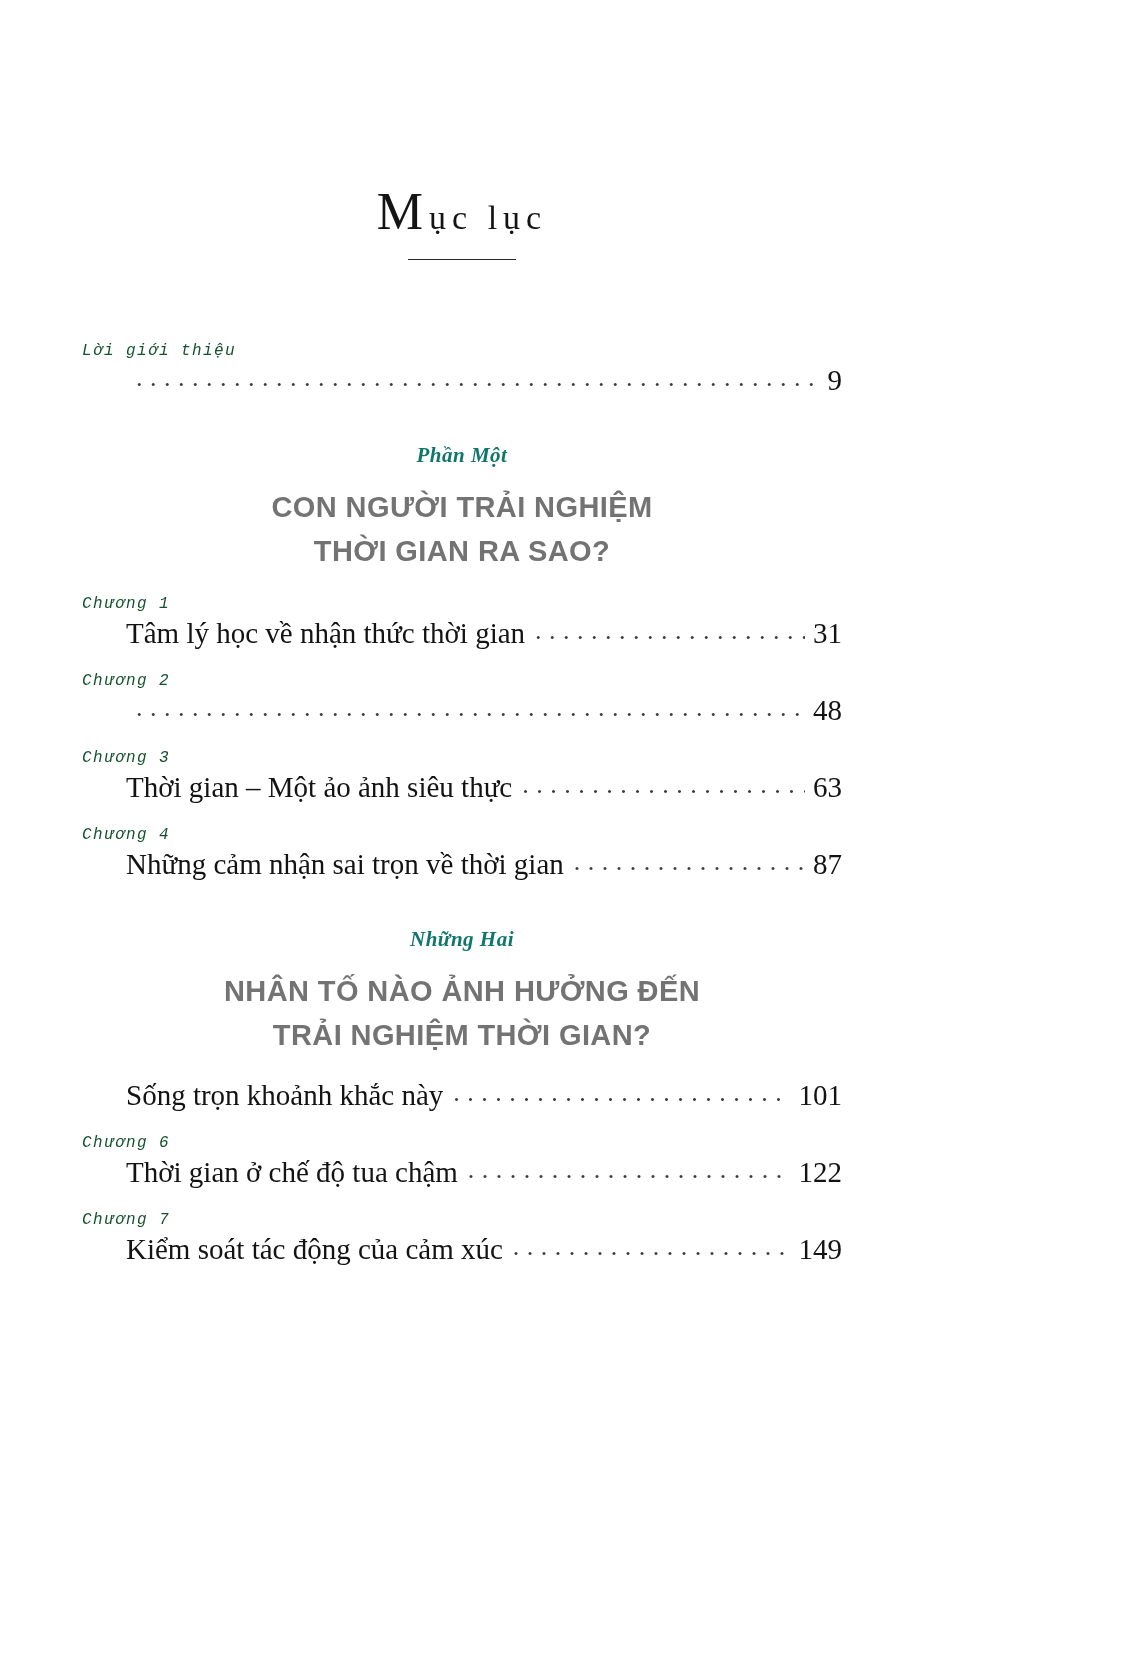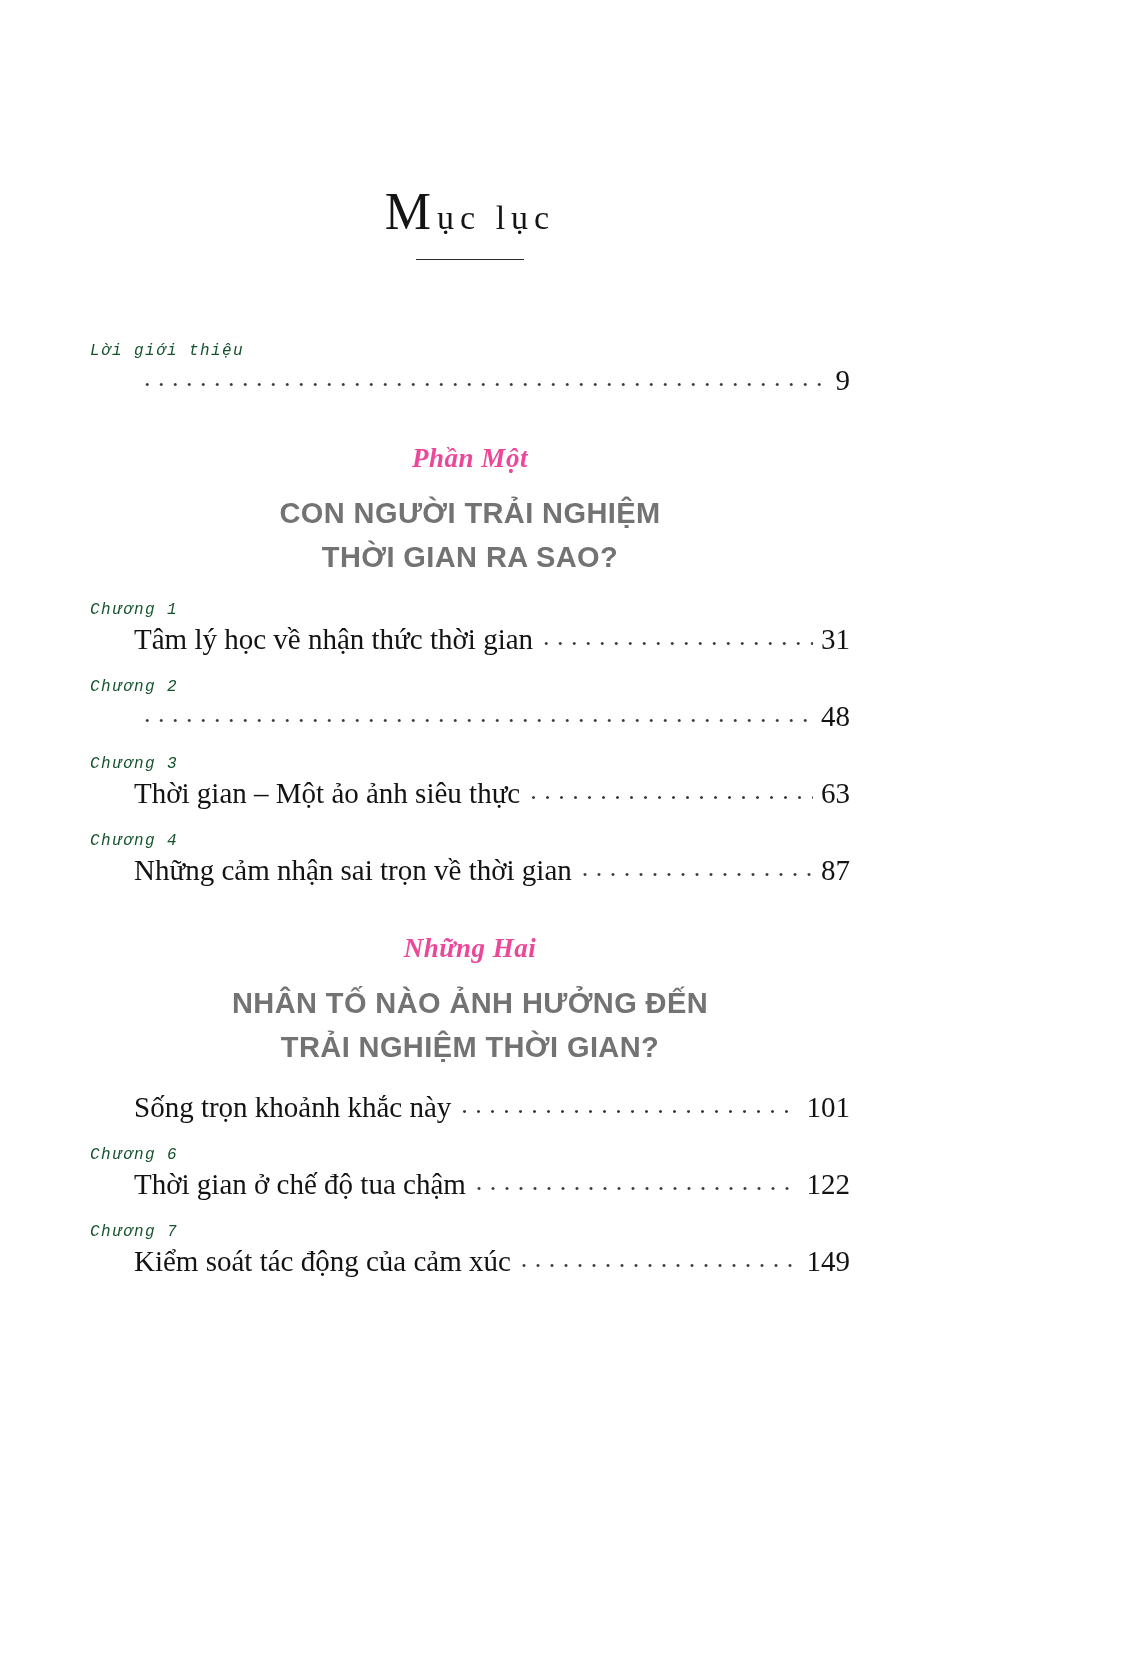--- a/index.html
+++ b/index.html
@@ -14,21 +14,20 @@
     color: #1a1a1a;
     -webkit-font-smoothing: antialiased;
   }
   .page {
     position: relative;
     width: 924px;
     height: 1662px;
     box-sizing: border-box;
     padding: 0;
     overflow: hidden;
-    margin-left: 8px;
   }
 
   
   .toc-title {
     text-align: center;
     margin-top: 182px;
     font-family: "Liberation Serif", serif;
     font-size: 44px;
     letter-spacing: 6px;
     color: #141414;
@@ -57,22 +56,22 @@
   
   .part-block {
     text-align: center;
     margin-top: 46px;
     margin-bottom: 16px;
   }
   .part-label {
     font-family: "Liberation Serif", serif;
     font-style: italic;
     font-weight: bold;
-    font-size: 27px;
-    color: #ec4899;
+    font-size: 21px;
+    color: #0f766e;
     letter-spacing: 0.5px;
     margin-bottom: 18px;
   }
   .part-title {
     font-family: "Liberation Sans", sans-serif;
     font-weight: bold;
     font-size: 29px;
     line-height: 1.5;
     color: #737373;
     letter-spacing: 0.4px;

